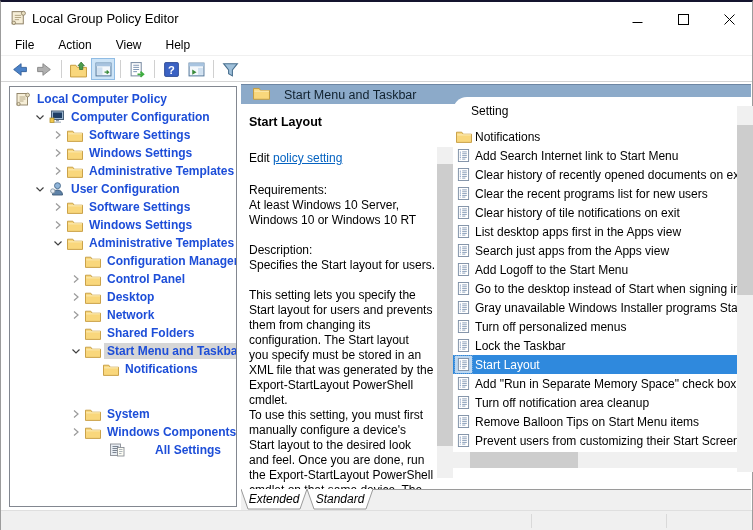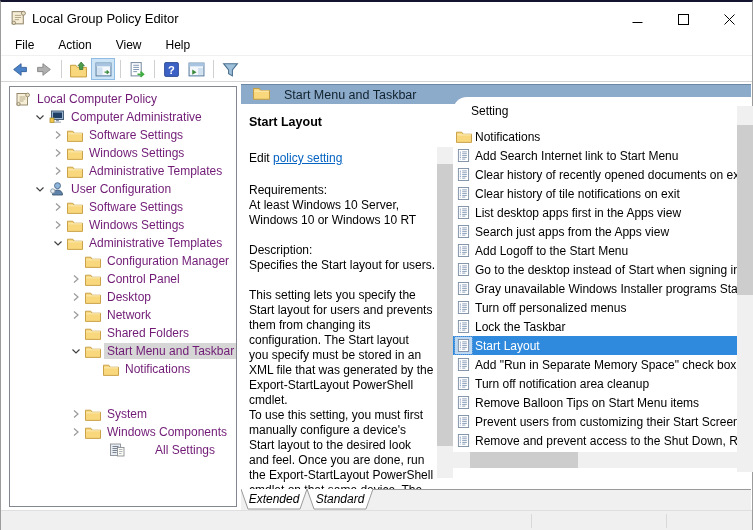--- a/index.html
+++ b/index.html
@@ -29,22 +29,22 @@
     background:transparent; border:1px solid transparent; margin-right:1px; }
   .tb-btn.pressed { background:#cde4f7; border:1px solid #90bce4; }
   .tb-sep { width:1px; height:18px; background:#d0d0d0; margin:0 4px; }
 
   
   .main { position:absolute; left:0; top:81px; width:100%; height:427px; background:#fff; }
 
   
   .tree-pane { position:absolute; left:8px; top:3px; width:228px; height:421px;
     background:#fff; border:1px solid #828790; overflow:hidden; padding-top:3px; }
-  .tree-row { height:18px; display:flex; align-items:center; font-size:12px; color:#701a75;
-    white-space:nowrap; }
+  .tree-row { height:18px; display:flex; align-items:center; font-size:12px; color:#1d4ed8;
+    white-space:nowrap;font-weight:bold; }
   .tree-row .expander { width:16px; height:16px; flex:0 0 16px; display:flex;
     align-items:center; justify-content:center; }
   .tree-row .t-icon { width:17px; height:16px; flex:0 0 17px; display:flex;
     align-items:center; justify-content:center; margin-right:3px; }
   .tree-row .t-label { padding:1px 3px; }
   .tree-row.selected .t-label { background:#d6d6d6; }
 
   
   .right-area { position:absolute; left:240px; top:0; width:510px; height:427px; }
   .header-band { position:absolute; left:0; top:1px; width:510px; height:20px;
@@ -275,21 +275,21 @@
           <span class="expander">
             <svg width="12" height="12">
               <use href="#sym-chevron-expanded"></use>
             </svg>
           </span>
           <span class="t-icon">
             <svg width="16" height="16">
               <use href="#sym-computer"></use>
             </svg>
           </span>
-          <span class="t-label">Computer Administrative</span>
+          <span class="t-label">Computer Configuration</span>
         </div>
         <div class="tree-row" style="padding-left: 40px;">
           <span class="expander">
             <svg width="12" height="12">
               <use href="#sym-chevron-collapsed"></use>
             </svg>
           </span>
           <span class="t-icon">
             <svg width="16" height="13">
               <use href="#sym-folder"></use>
@@ -564,20 +564,28 @@
                 </svg>
               </span>
               <span>Clear history of recently opened documents on ex</span>
             </div>
             <div class="list-row">
               <span class="l-icon">
                 <svg width="13" height="15">
                   <use href="#sym-policy"></use>
                 </svg>
               </span>
+              <span>Clear the recent programs list for new users</span>
+            </div>
+            <div class="list-row">
+              <span class="l-icon">
+                <svg width="13" height="15">
+                  <use href="#sym-policy"></use>
+                </svg>
+              </span>
               <span>Clear history of tile notifications on exit</span>
             </div>
             <div class="list-row">
               <span class="l-icon">
                 <svg width="13" height="15">
                   <use href="#sym-policy"></use>
                 </svg>
               </span>
               <span>List desktop apps first in the Apps view</span>
             </div>

